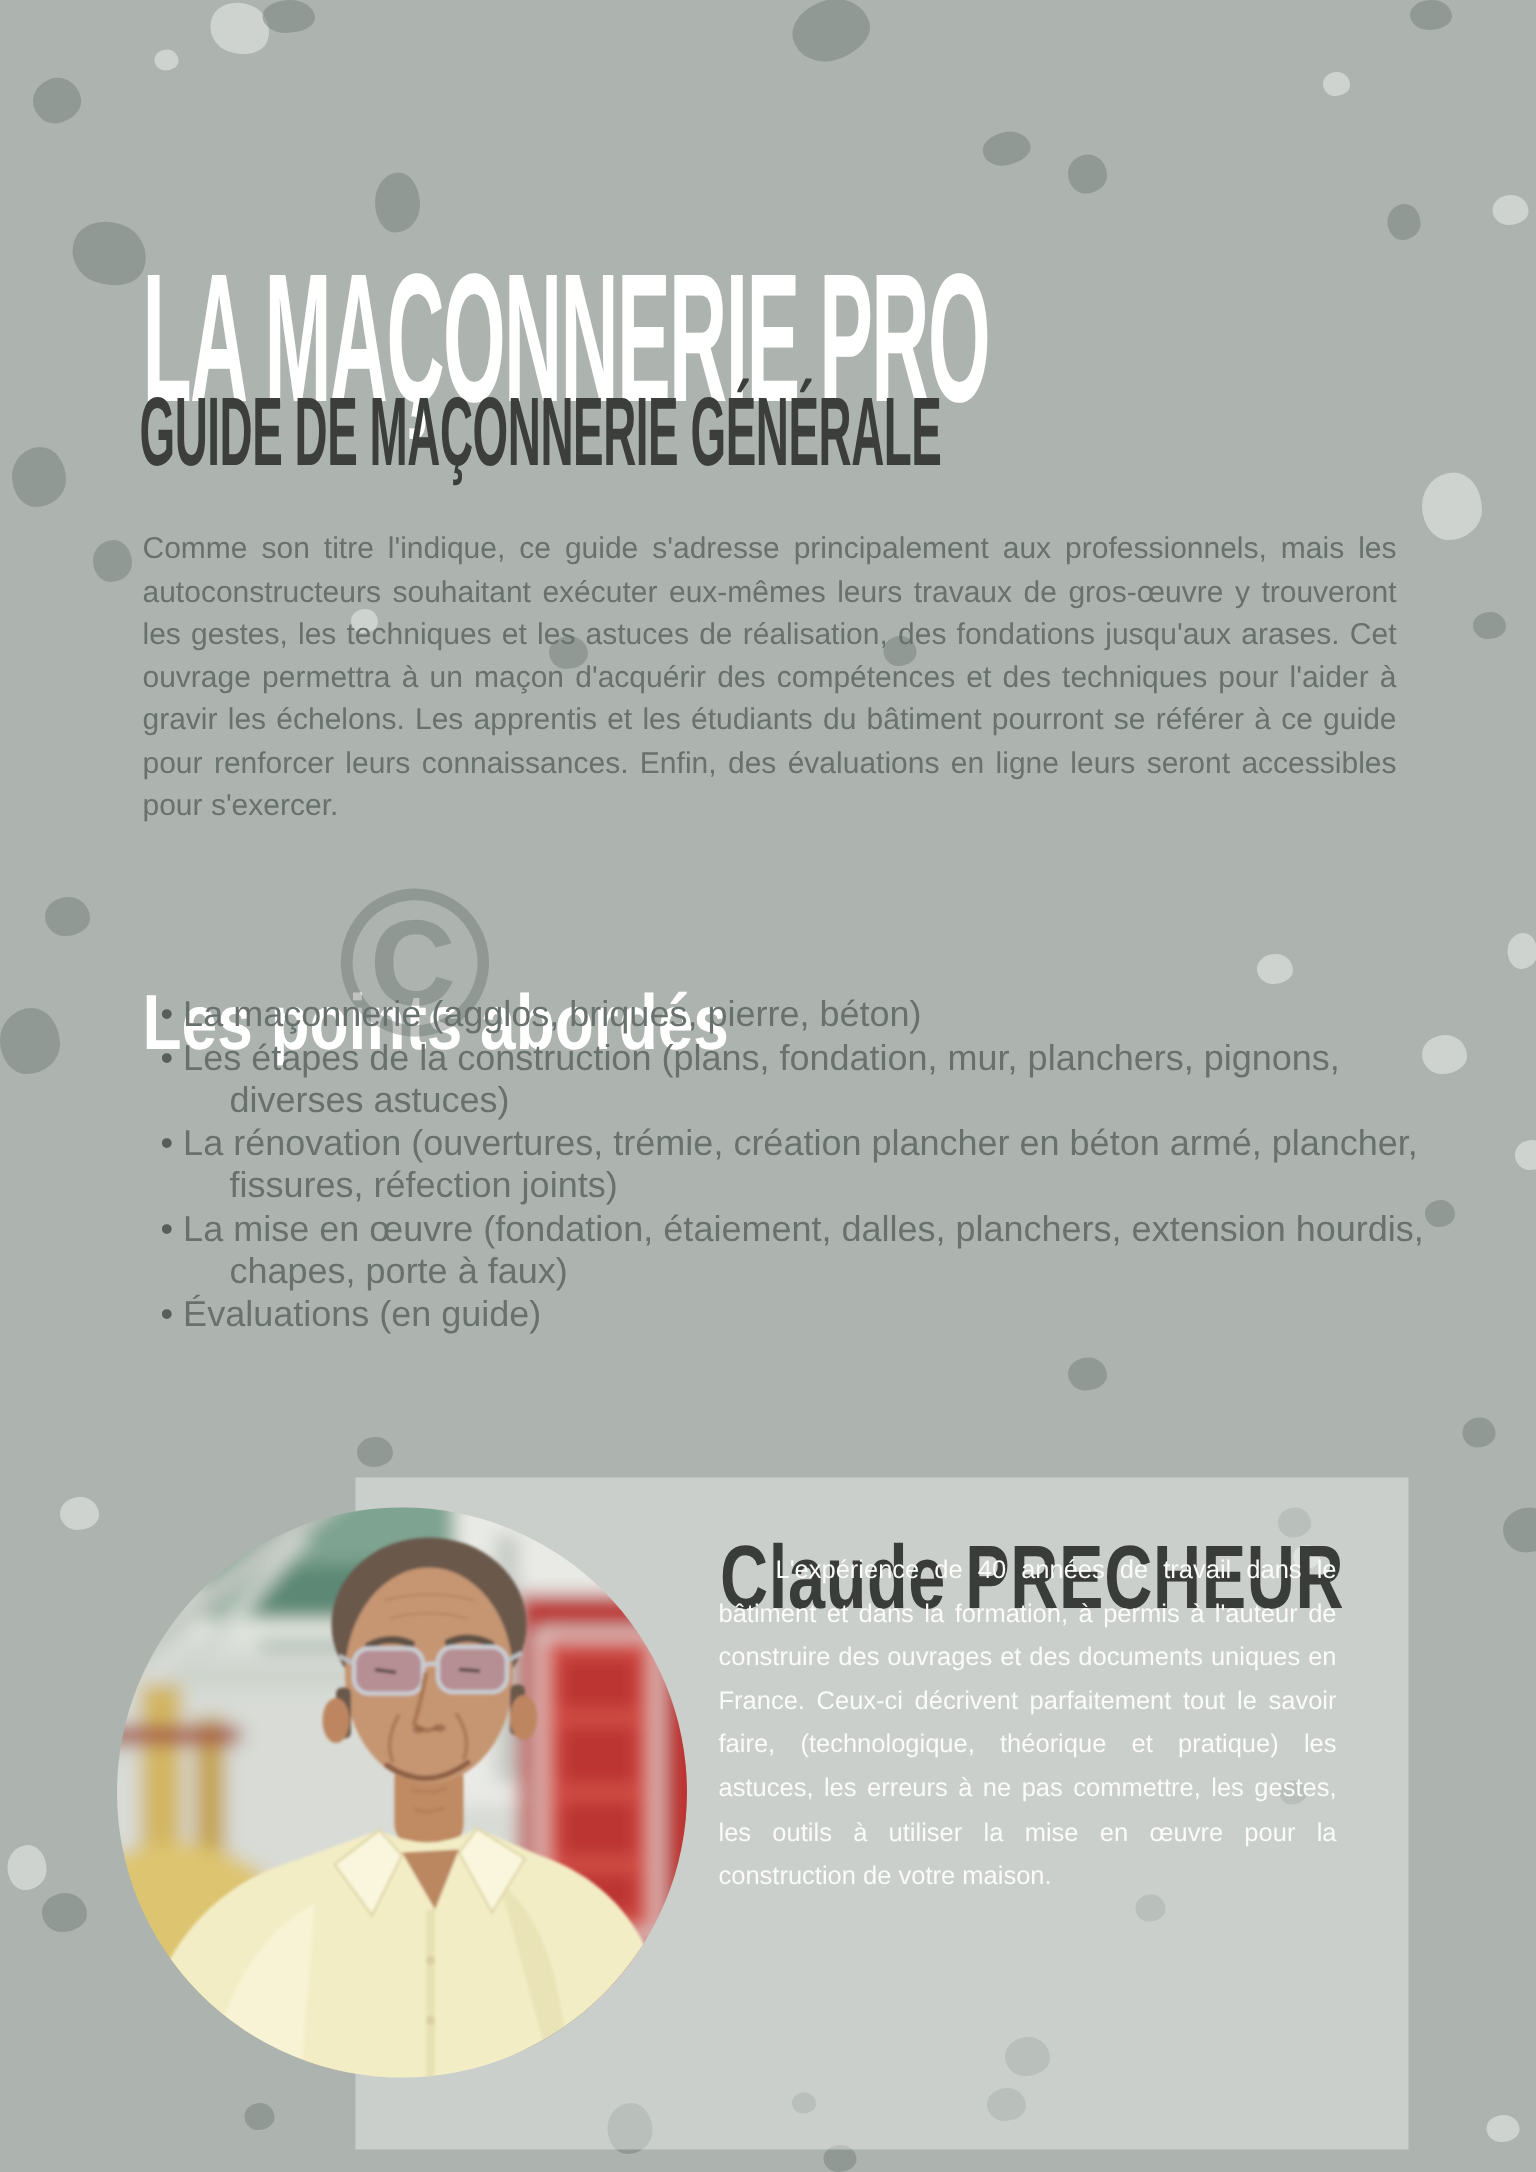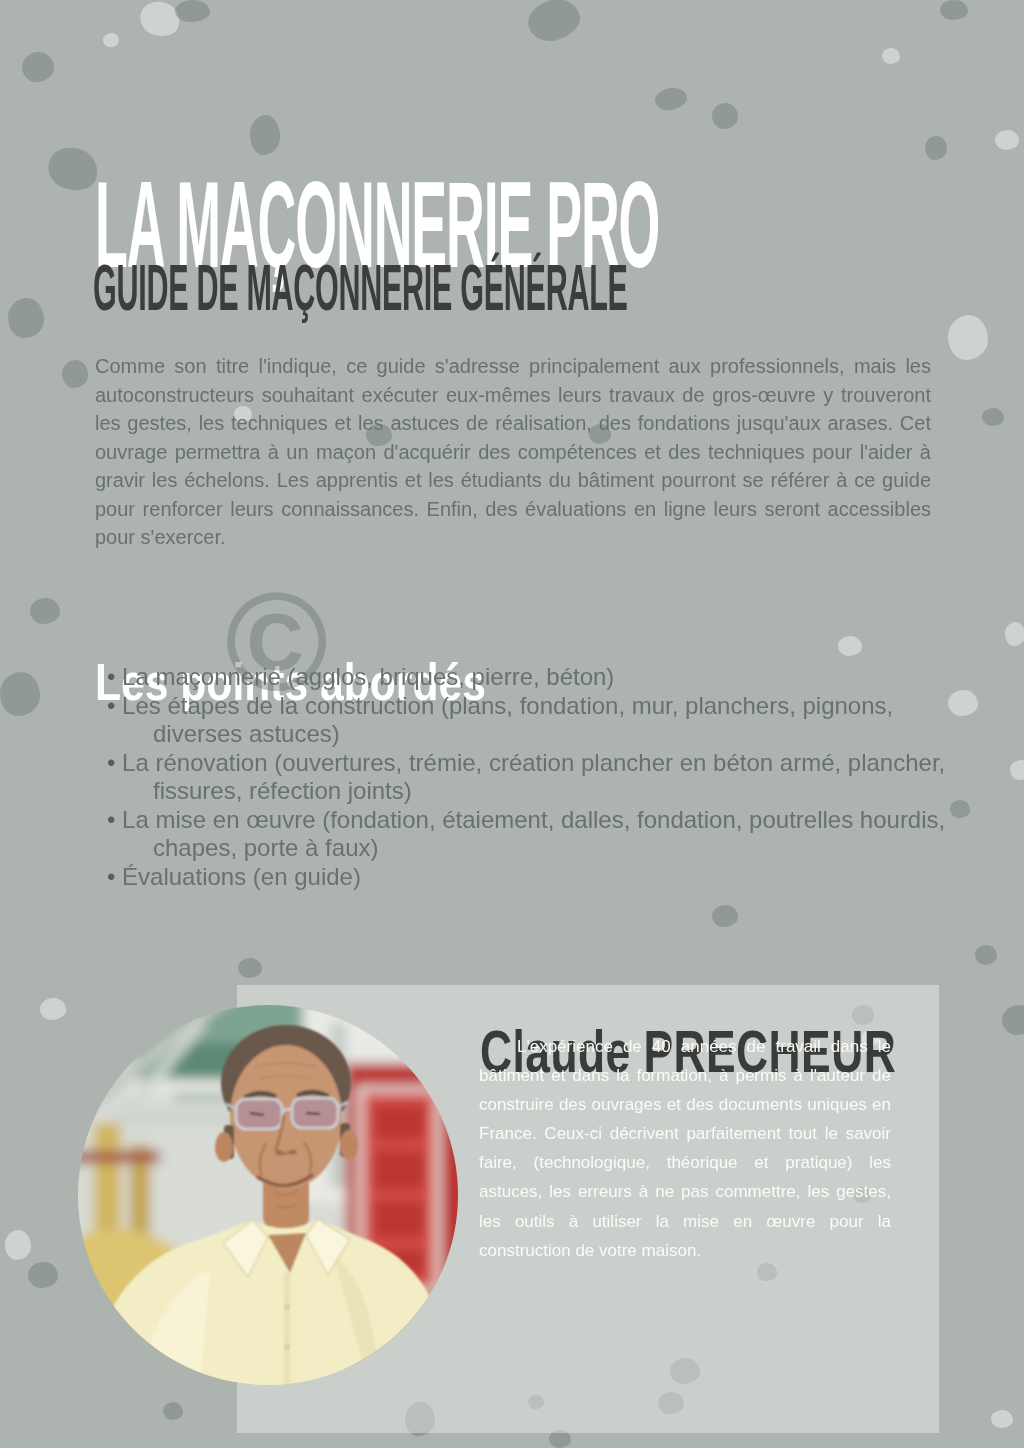--- a/index.html
+++ b/index.html
@@ -154,21 +154,21 @@
 
   <p class="intro-body">Comme son titre l'indique, ce guide s'adresse principalement aux professionnels, mais les autoconstructeurs souhaitant exécuter eux-mêmes leurs travaux de gros-œuvre y trouveront les gestes, les techniques et les astuces de réalisation, des fondations jusqu'aux arases. Cet ouvrage permettra à un maçon d'acquérir des compétences et des techniques pour l'aider à gravir les échelons. Les apprentis et les étudiants du bâtiment pourront se référer à ce guide pour renforcer leurs connaissances. Enfin, des évaluations en ligne leurs seront accessibles pour s'exercer.</p>
 
   <h3 class="section-heading h-points">
     <span class="condense">Les points abordés</span>
   </h3>
   <ul class="points-list">
     <li>La maçonnerie (agglos, briques, pierre, béton)</li>
     <li>Les étapes de la construction (plans, fondation, mur, planchers, pignons, diverses astuces)</li>
     <li>La rénovation (ouvertures, trémie, création plancher en béton armé, plancher, fissures, réfection joints)</li>
-    <li>La mise en œuvre (fondation, étaiement, dalles, fondation, poutrelles hourdis, chapes, porte à faux)</li>
+    <li>La mise en œuvre (fondation, étaiement, dalles, planchers, extension hourdis, chapes, porte à faux)</li>
     <li>Évaluations (en guide)</li>
   </ul>
 
   <div class="author-panel"></div>
 
   <svg class="author-photo" viewBox="0 0 380 380" xmlns="http://www.w3.org/2000/svg">
     <defs>
       <clipPath id="pc">
           <circle cx="190" cy="190" r="190"></circle>
         </clipPath>

